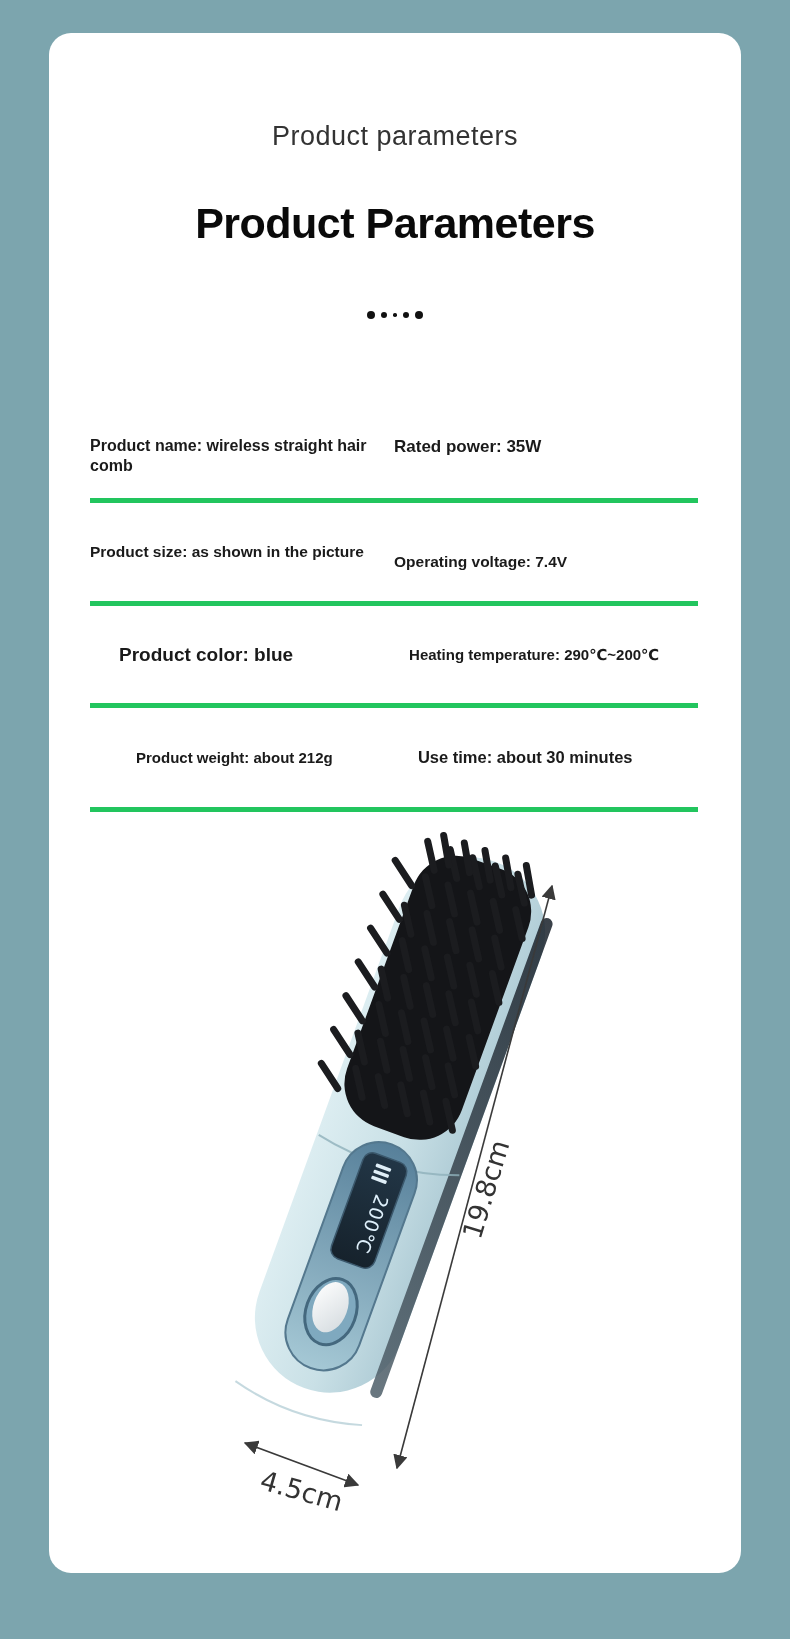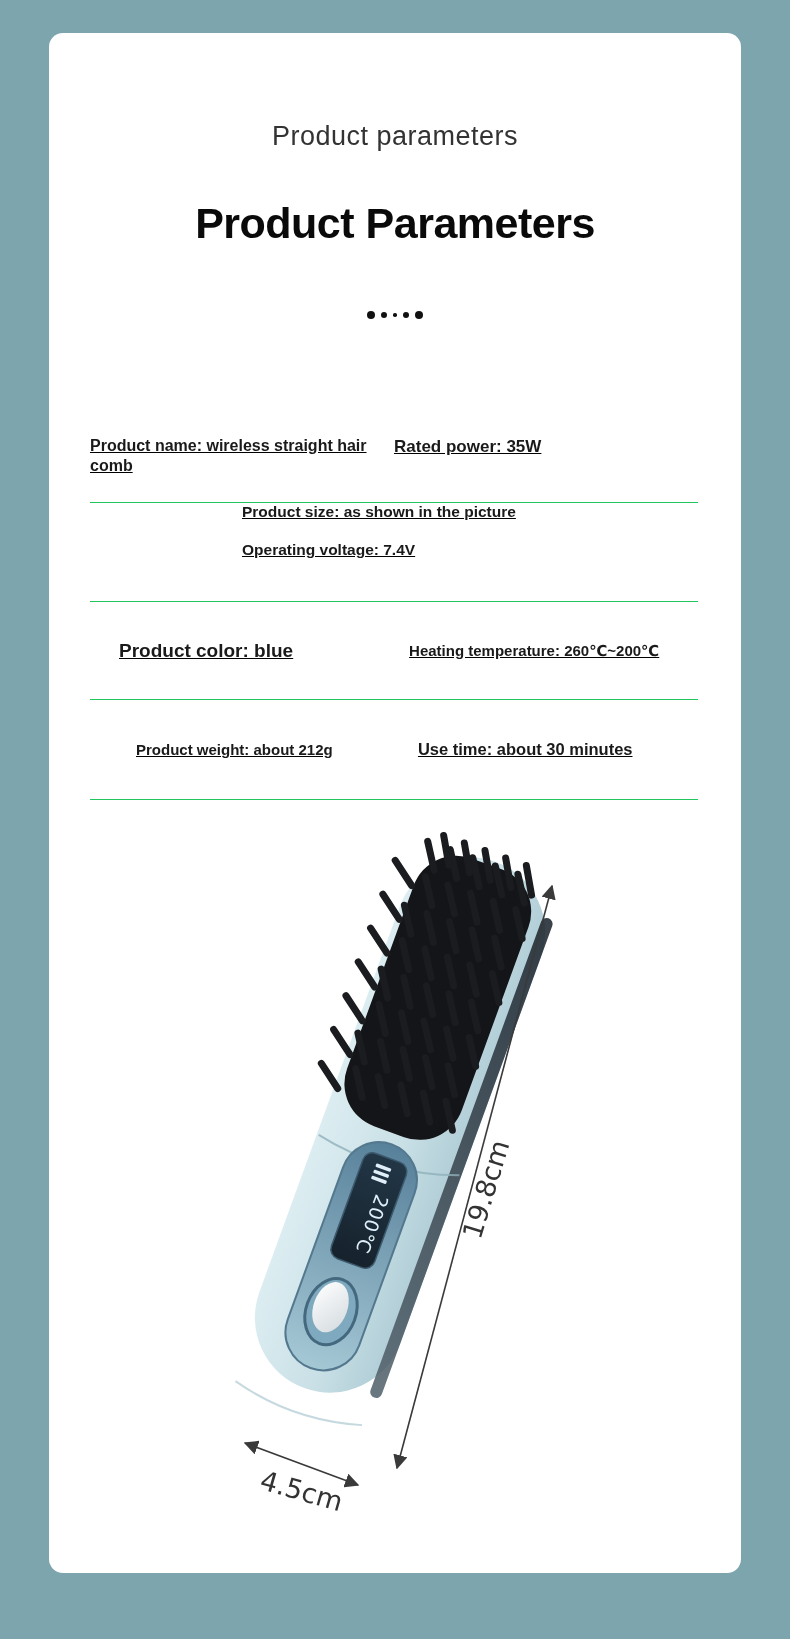--- a/index.html
+++ b/index.html
@@ -4,21 +4,21 @@
 <style>
   html,body{margin:0;padding:0;}
   body{
     width:790px;height:1639px;
     background:#7ca5ae;
     font-family:"Liberation Sans","DejaVu Sans",sans-serif;
     position:relative;overflow:hidden;
   }
   .card{
     position:absolute;left:49px;top:33px;width:692px;height:1540px;
-    background:#ffffff;border-radius:14px;
+    background:#ffffff;border-radius:22px;
   }
   .eyebrow{
     position:absolute;top:88px;left:0;right:0;
     text-align:center;font-size:27px;font-weight:400;color:#333;
     letter-spacing:.5px;
   }
   .title{
     position:absolute;top:166px;left:0;right:0;margin:0;
     text-align:center;font-size:43px;font-weight:700;color:#0a0a0a;
     letter-spacing:-.5px;
@@ -28,26 +28,25 @@
     display:flex;justify-content:center;align-items:center;gap:6px;
   }
   .dot{background:#111;border-radius:50%;}
   .dot.lg{width:8px;height:8px;}
   .dot.md{width:6px;height:6px;}
   .dot.sm{width:3.5px;height:3.5px;}
   .spec-table{
     position:absolute;left:41px;top:400px;width:608px;
   }
   .spec-row{
-    display:flex;border-bottom:1px solid #22c55e;
+    display:flex;border-bottom:5px solid #22c55e;
     align-items:center;
-    text-decoration:underline;
   }
   .spec-row.r1{height:70px;align-items:flex-start;padding-top:3px;box-sizing:border-box;}
-  .spec-row.r2{height:98px;flex-direction:column;}
+  .spec-row.r2{height:98px;}
   .spec-row.r3{height:97px;}
   .spec-row.r4{height:99px;}
   .cell{color:#1a1a1a;font-weight:700;}
   .cell.left{width:50%;padding-right:24px;box-sizing:border-box;}
   .cell.right{width:50%;}
   .c-r1l{font-size:16px;line-height:20px;}
   .c-r1r{font-size:17px;line-height:22px;}
   .c-r2l{font-size:15.5px;}
   .c-r2r{font-size:15.5px;margin-top:20px;}
   .c-r3l{font-size:19px;margin-left:29px;}
@@ -88,21 +87,21 @@
     <div class="spec-row r1">
       <div class="cell left c-r1l">Product name: wireless straight hair comb</div>
       <div class="cell right c-r1r">Rated power: 35W</div>
     </div>
     <div class="spec-row r2">
       <div class="cell left c-r2l">Product size: as shown in the picture</div>
       <div class="cell right c-r2r">Operating voltage: 7.4V</div>
     </div>
     <div class="spec-row r3">
       <div class="cell left c-r3l">Product color: blue</div>
-      <div class="cell right c-r3r">Heating temperature: 260℃~200℃</div>
+      <div class="cell right c-r3r">Heating temperature: 290℃~200℃</div>
     </div>
     <div class="spec-row r4">
       <div class="cell left c-r4l">Product weight: about 212g</div>
       <div class="cell right c-r4r">Use time: about 30 minutes</div>
     </div>
   </div>
 
   <div class="figure">
     <svg width="640" height="760" viewBox="0 0 640 760" xmlns="http://www.w3.org/2000/svg">
       <defs>

